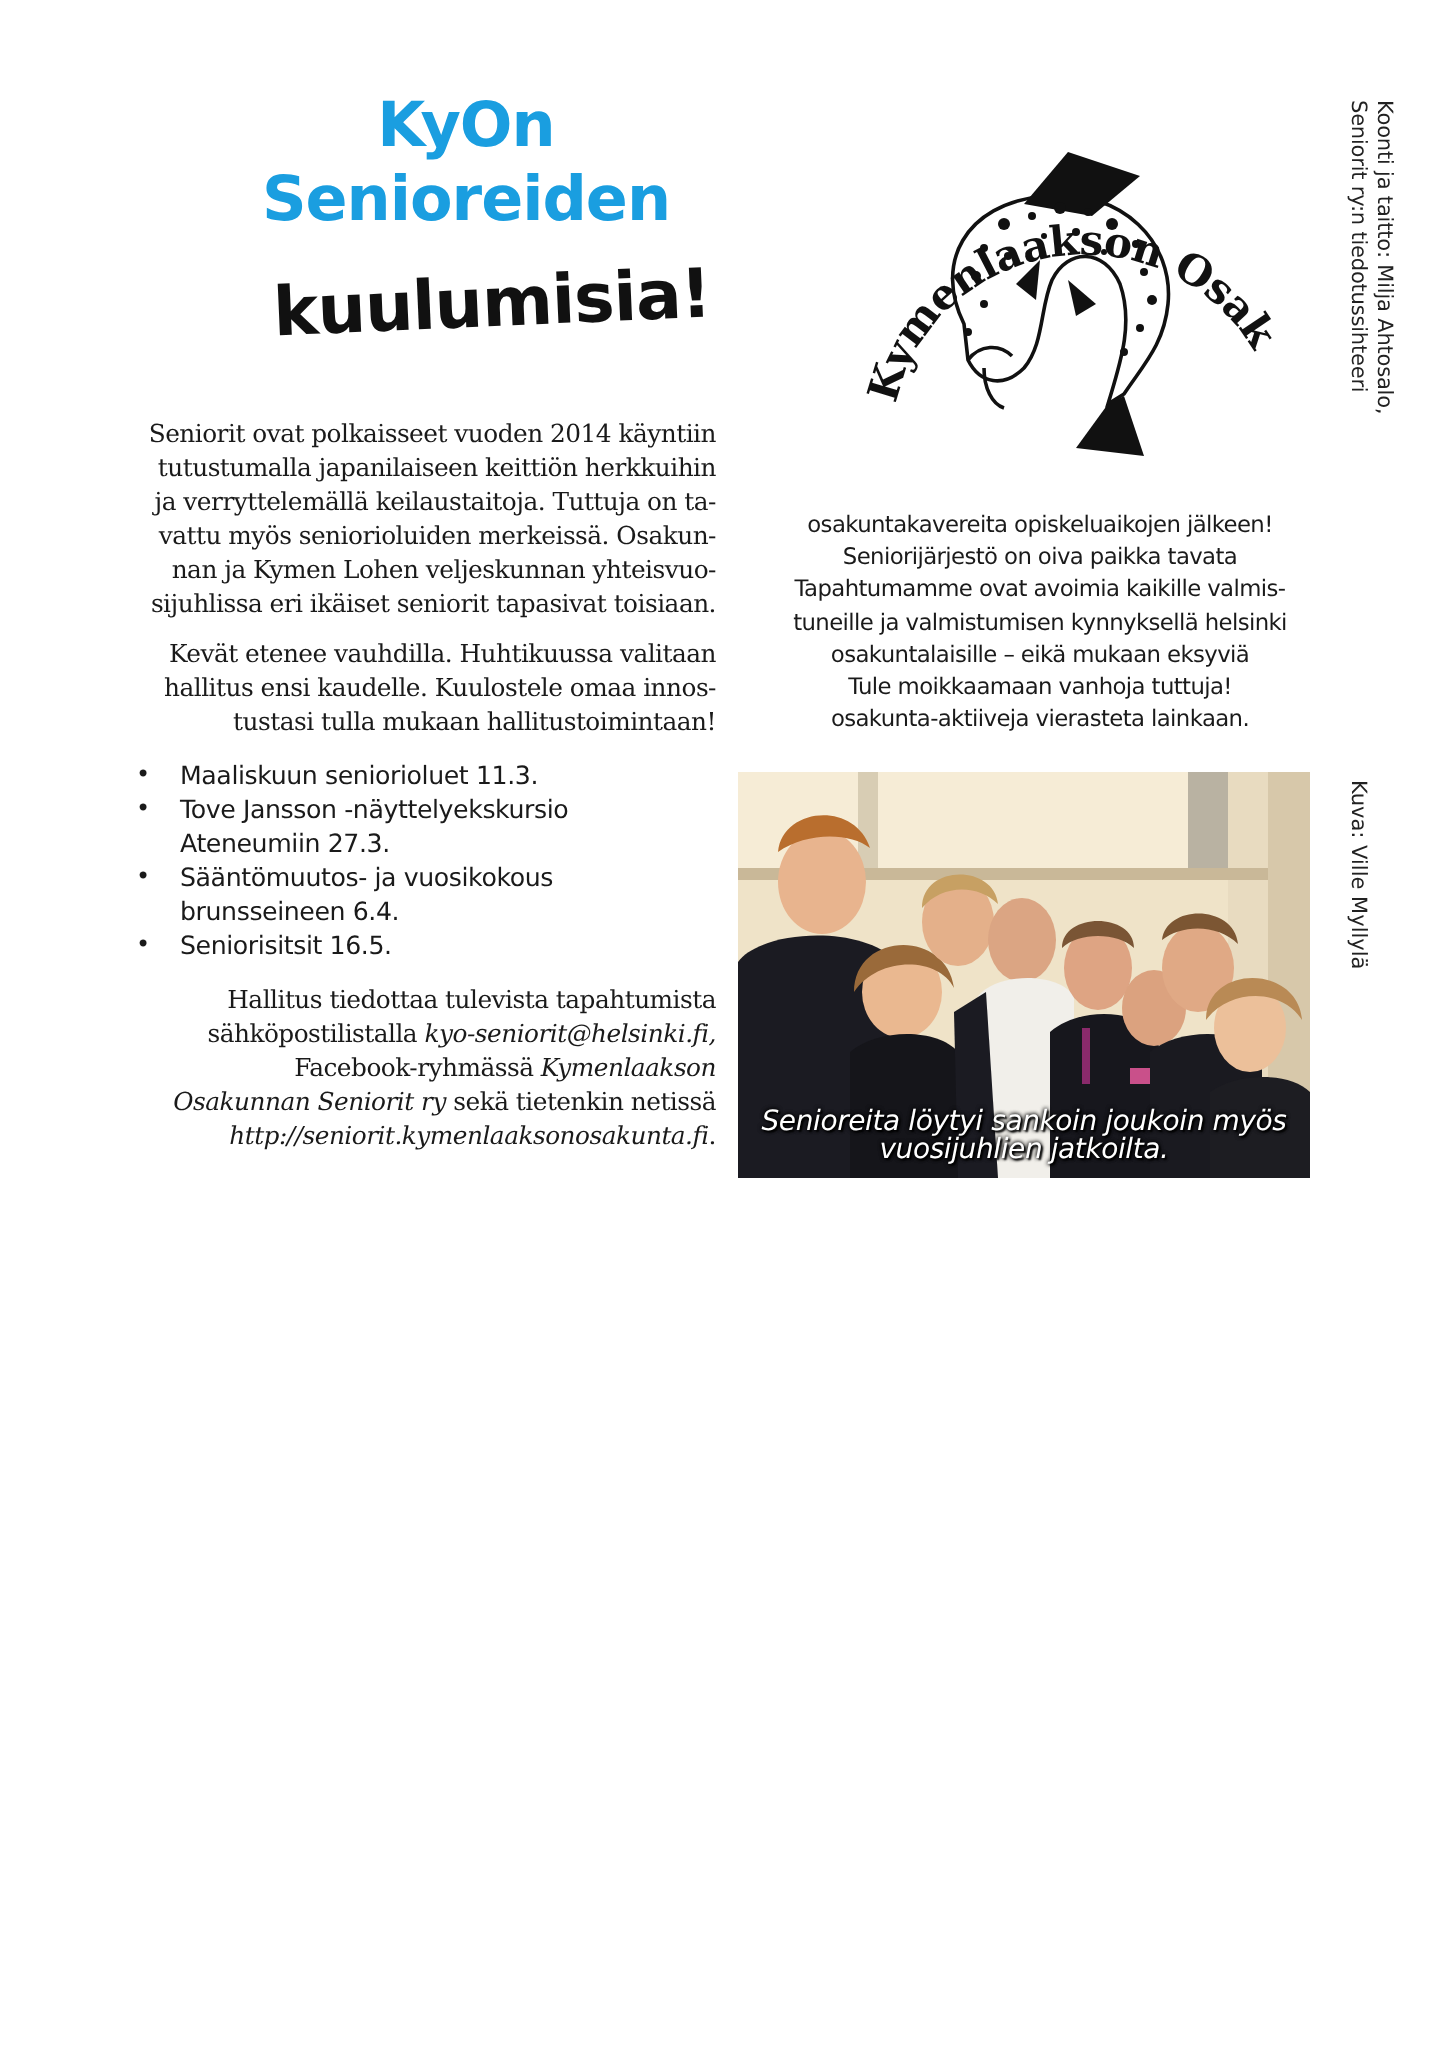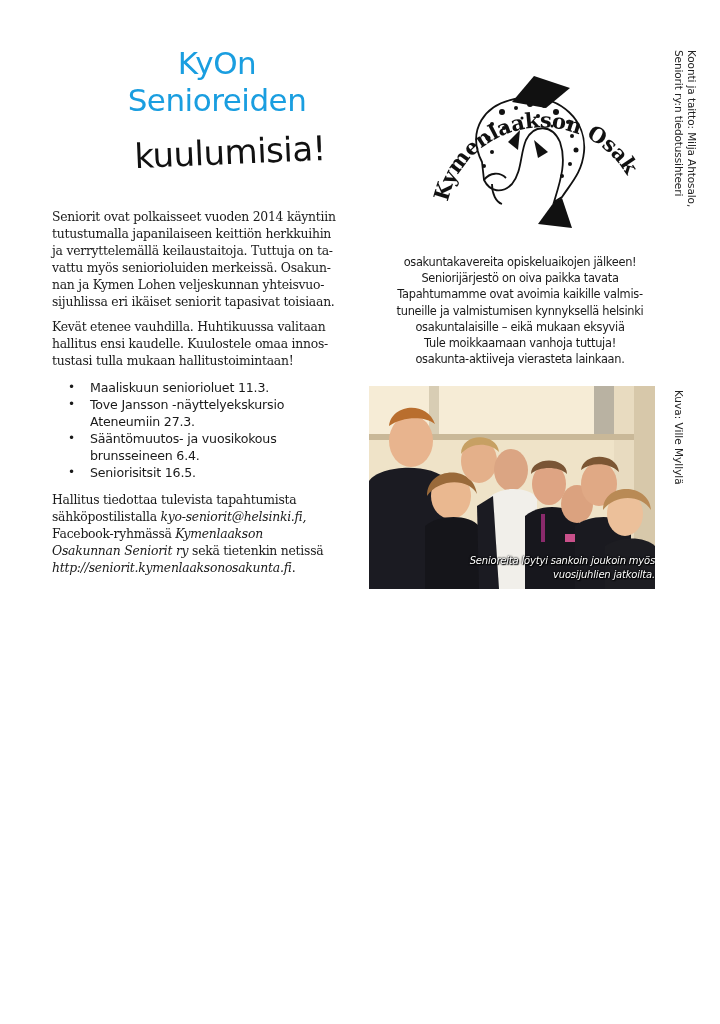--- a/index.html
+++ b/index.html
@@ -1,42 +1,42 @@
 <!DOCTYPE html>
 <html><head>
   <meta charset="utf-8">
   <style>
     * { margin: 0; padding: 0; box-sizing: border-box; }
     html, body { width: 720px; height: 1024px; background: #ffffff; overflow: hidden; }
     body { position: relative; font-family: "DejaVu Serif", serif; color: #1a1a1a; }
 
     .title-block {
-      position: absolute; left: 92px; top: 48px; width: 250px;
+      position: absolute; left: 108px; top: 48px; width: 250px;
       text-align: center;
-      font-family: "DejaVu Sans", sans-serif; font-weight: normal;
+      font-family: "DejaVu Sans", sans-serif; font-weight: bold;
       line-height: 1.0;
     }
     .title-line1, .title-line2 {
       color: #1a9ee0; font-size: 31px; letter-spacing: -0.5px; display: block;
     }
     .title-line1 { margin-bottom: 6px; }
     .title-line2 { margin-bottom: 19px; }
     .title-line3 {
       color: #111111; font-size: 34px; display: block; letter-spacing: -0.5px;
       transform: rotate(-2.5deg); transform-origin: center;
       margin-left: 26px;
     }
 
     .left-col {
       position: absolute; left: 52px; top: 208px; width: 306px;
       font-size: 12.4px; line-height: 17px;
       font-family: "DejaVu Serif", serif; color: #1a1a1a;
       letter-spacing: -0.25px;
     }
-    .left-col p { margin-bottom: 8px; text-align: left; }
+    .left-col p { margin-bottom: 8px; text-align: right; }
     .left-col em { font-style: italic; }
 
     .event-list {
       list-style: none;
       font-family: "DejaVu Sans", sans-serif; font-size: 12.6px; line-height: 17px;
       margin: 10px 0 10px 0; padding-left: 14px;
       letter-spacing: -0.2px;
     }
     .event-list li { position: relative; padding-left: 24px; }
     .event-list li .bullet {
@@ -63,23 +63,23 @@
     }
 
     .photo {
       position: absolute; left: 369px; top: 386px; width: 286px; height: 203px;
       overflow: hidden;
       background: #f2e8d2;
     }
     .photo svg { position: absolute; left: 0; top: 0; }
     .photo-caption {
       position: absolute; left: 0; right: 0; bottom: 7px;
-      text-align: right; color: #ffffff;
+      text-align: center; color: #ffffff;
       font-family: "DejaVu Sans", sans-serif; font-style: italic;
-      font-size: 10px; line-height: 14px; letter-spacing: -0.2px;
+      font-size: 14px; line-height: 14px; letter-spacing: -0.2px;
       text-shadow: 0 0 2px #000, 0 0 2px #000, 1px 1px 1px #000;
     }
 
     .photo-credit {
       position: absolute; left: 673px; top: 390px;
       writing-mode: vertical-rl;
       font-family: "DejaVu Sans", sans-serif; font-size: 10.5px;
       color: #222;
     }
   </style>

